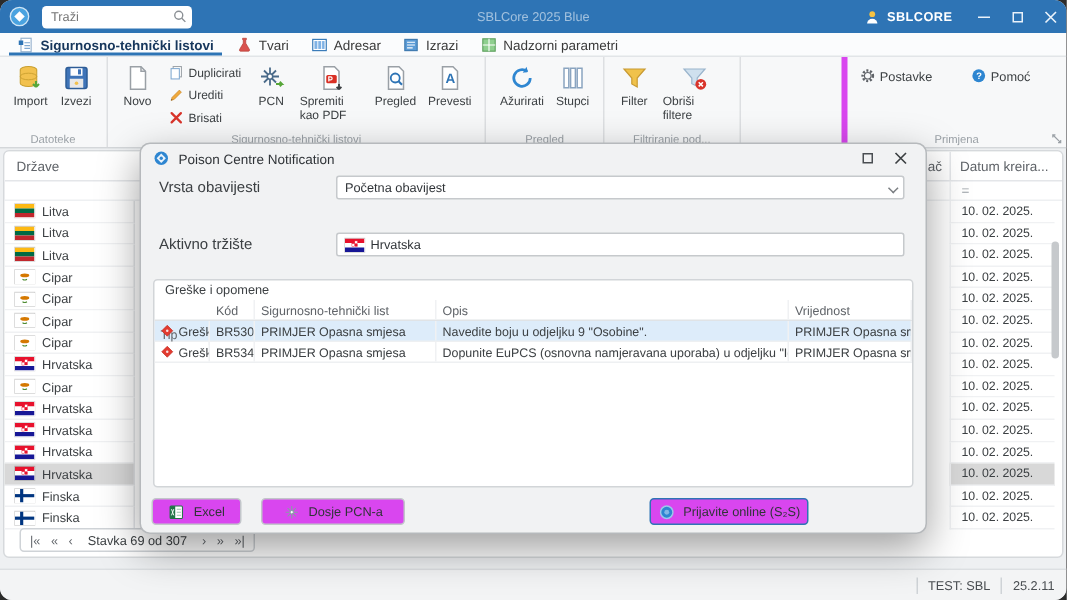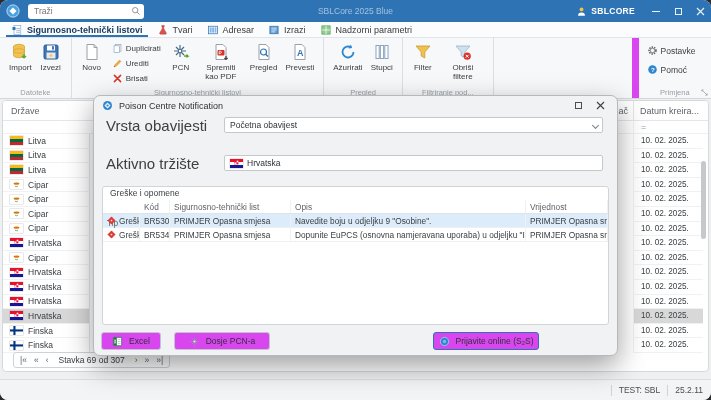--- a/index.html
+++ b/index.html
@@ -2,21 +2,21 @@
 <html><head>
 <meta charset="utf-8">
 <style>
   html,body{margin:0;padding:0;background:#2b2b2b;font-family:"Liberation Sans",sans-serif;}
   *{box-sizing:border-box;}
   .window{position:relative;width:711px;height:400px;background:#eef0f2;border-radius:8px;overflow:hidden;margin:0 auto;}
 
   
   .titlebar{position:absolute;top:0;left:0;right:0;height:22px;background:#2e74b5;display:flex;align-items:center;}
   .app-logo{width:14px;height:14px;margin-left:6px;flex:0 0 auto;}
-  .searchbox{position:relative;margin-left:8px;width:116px;height:15px;background:#fff;border-radius:3px;display:flex;align-items:center;}
+  .searchbox{position:relative;margin-left:8px;width:100px;height:15px;background:#fff;border-radius:3px;display:flex;align-items:center;}
   .searchbox input{border:none;outline:none;background:transparent;font-size:8.5px;color:#555;width:84px;padding:0 0 0 6px;font-family:"Liberation Sans",sans-serif;}
   .searchbox .sicon{position:absolute;right:3px;top:2px;width:10px;height:10px;}
   .tb-title{position:absolute;left:0;right:0;text-align:center;font-size:8.5px;color:rgba(255,255,255,.55);pointer-events:none;}
   .tb-right{margin-left:auto;display:flex;align-items:center;height:100%;}
   .account{display:flex;align-items:center;gap:4px;color:#fff;font-size:8.5px;font-weight:bold;letter-spacing:.3px;padding:0 10px;height:100%;}
   .winbtn{width:22px;height:100%;display:flex;align-items:center;justify-content:center;color:#eaf2fa;}
   .winbtn .minline{width:8px;height:1px;background:#eaf2fa;}
   .winbtn .maxbox{width:7px;height:7px;border:1px solid #eaf2fa;}
   .winbtn svg{display:block;}
 
@@ -26,27 +26,27 @@
   .tab .ticon{width:12px;height:12px;display:inline-block;}
   .tab.active{font-weight:bold;color:#16365c;}
   .tab.active:after{content:"";position:absolute;left:2px;right:2px;bottom:0;height:2px;background:#2e74b5;}
 
   
   .ribbon{position:absolute;top:38px;left:0;right:0;height:61px;background:#f7f8f9;border-bottom:1px solid #d4d7da;display:flex;}
   .rgroup{position:relative;border-right:1px solid #dddfe2;padding:3px 5px 13px 5px;display:flex;align-items:flex-start;}
   .rlabel{position:absolute;left:0;right:0;bottom:1px;text-align:center;font-size:7.5px;color:#9aa0a6;white-space:nowrap;overflow:hidden;}
   .bigbtn{display:flex;flex-direction:column;align-items:center;padding:1px 4px;border-radius:3px;min-width:30px;}
   .bigbtn .bicon{width:20px;height:20px;margin-bottom:1px;}
-  .bigbtn .blbl{font-size:8px;color:#3c4043;text-align:center;line-height:1.15;white-space:nowrap;}
+  .bigbtn .blbl{font-size:8px;color:#3c4043;text-align:left;line-height:1.15;white-space:nowrap;}
   .bigbtn.wrap .blbl{white-space:normal;width:42px;}
   .chev{width:0;height:0;border-left:3px solid transparent;border-right:3px solid transparent;border-top:3.5px solid #6f7control3;border-top-color:#70757a;margin-top:2px;}
   .stack{display:flex;flex-direction:column;justify-content:flex-start;gap:2px;padding:1px 2px;}
   .stackbtn{display:flex;align-items:center;gap:3px;font-size:8px;color:#3c4043;padding:1px 3px;border-radius:2px;text-align:center;}
   .stackbtn .sbicon{width:11px;height:11px;flex:0 0 auto;}
-  .rgroup.rightg{margin-left:auto;border-right:none;border-left:7px solid #d946ef;padding-right:10px;flex-direction:column;align-items:flex-start;gap:6px;padding-top:6px;}
+  .rgroup.rightg{margin-left:auto;border-right:none;border-left:4px solid #d946ef;padding-right:10px;flex-direction:row;align-items:flex-start;gap:19px;padding-top:6px;}
   .rgroup.rightg .stackbtn{font-size:8.5px;}
   .launcher{position:absolute;right:3px;bottom:2px;width:7px;height:7px;}
 
   
   .grid{position:absolute;left:2px;top:100px;width:707px;height:272px;background:#fff;border:1px solid #d6d9dc;border-radius:4px;overflow:hidden;}
   .ghead{position:absolute;top:0;left:0;right:0;height:20px;border-bottom:1px solid #e4e6e9;background:#fff;}
   .gh-country{position:absolute;left:0;top:0;width:105px;height:20px;line-height:20px;padding-left:8px;font-size:9px;color:#5f6368;border-right:1px solid #e4e6e9;}
   .gh-partial{position:absolute;left:600px;top:0;width:29px;height:20px;line-height:20px;text-align:right;padding-right:4px;font-size:9px;color:#5f6368;}
   .gh-date{position:absolute;left:630px;top:0;width:70px;height:20px;line-height:20px;padding-left:6px;font-size:9px;color:#5f6368;border-left:1px solid #e4e6e9;white-space:nowrap;overflow:hidden;}
   .filterrow{position:absolute;top:20px;left:0;right:0;height:13px;border-bottom:1px solid #eef0f2;}
@@ -75,21 +75,21 @@
 
   
   .dialog{position:absolute;left:93px;top:95px;width:525px;height:261px;background:#f1f2f3;border:1px solid #b6b9bc;border-radius:7px;box-shadow:0 10px 28px rgba(0,0,0,.38);z-index:5;}
   .dtitle{position:absolute;top:0;left:0;right:0;height:19px;display:flex;align-items:center;padding:0 8px;}
   .dtitle .dicon{width:11px;height:11px;margin-right:6px;}
   .dtitle .dtext{font-size:9px;color:#2f3337;}
   .dctrl{margin-left:auto;display:flex;align-items:center;gap:14px;padding-right:4px;}
   .dmax{width:7px;height:7px;border:1px solid #4a4e52;}
   .dclose svg{display:block;}
   .dfield-row{position:absolute;left:12px;right:14px;height:16px;display:flex;align-items:center;}
-  .dlabel{width:118px;font-size:15px;color:#3c4043;flex:0 0 auto;}
+  .dlabel{width:118px;font-size:10px;color:#3c4043;flex:0 0 auto;}
   .dinput{position:relative;flex:1;height:16px;background:#fff;border:1px solid #c6c9cc;border-radius:2px;display:flex;align-items:center;padding:0 14px 0 5px;font-size:8.5px;color:#2f3337;}
   .dinput .ddown{position:absolute;right:4px;top:5px;width:5px;height:5px;border-right:1px solid #7a7e82;border-bottom:1px solid #7a7e82;transform:rotate(45deg);}
   .dinput .fflag{width:13px;height:9px;margin-right:4px;box-shadow:0 0 0 .5px rgba(0,0,0,.18);}
   .dcheck-row{position:absolute;left:130px;top:170px;display:flex;align-items:center;gap:5px;}
   .dcheckbox{width:10px;height:10px;background:#fff;border:1px solid #9aa0a6;border-radius:1px;}
   .dcheck-lbl{font-size:8.5px;color:#3c4043;}
   .groupbox{position:absolute;left:8px;right:8px;top:90px;height:139px;background:#fff;border:1px solid #d2d5d8;border-radius:3px;overflow:hidden;}
   .gb-title{height:13px;line-height:13px;padding-left:7px;font-size:8.5px;color:#3c4043;}
   .etable{width:100%;}
   .erow{display:flex;height:14px;align-items:center;border-bottom:1px solid #eef0f2;}

